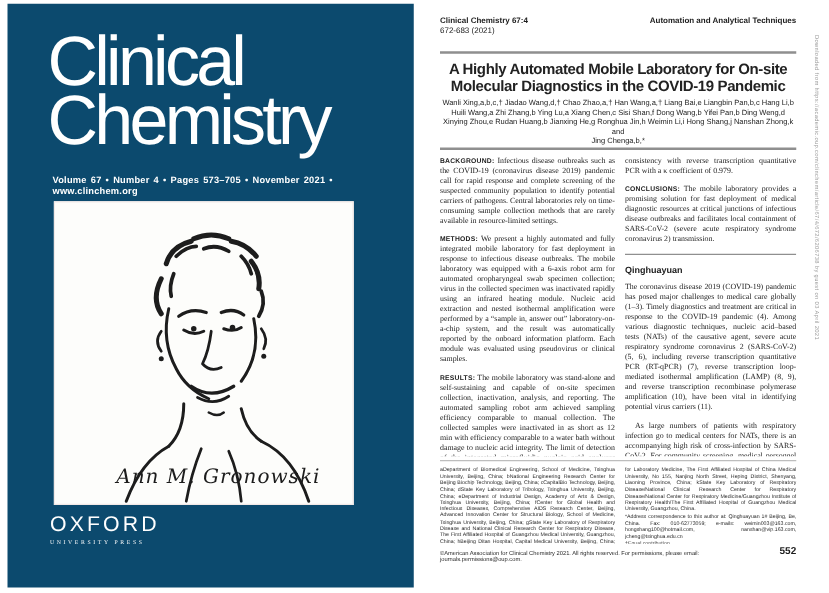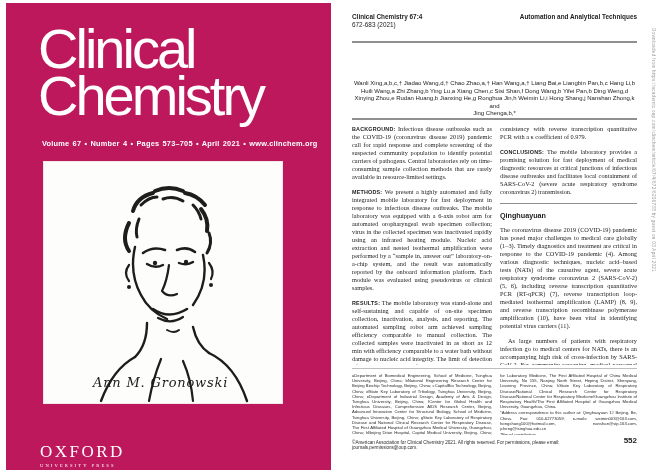--- a/index.html
+++ b/index.html
@@ -1,33 +1,33 @@
 <!DOCTYPE html>
 <html><head>
 <meta charset="utf-8">
 <style>
   html,body{margin:0;padding:0;background:#ffffff;}
   .stage{position:relative;width:663px;height:474px;background:#ffffff;overflow:hidden;
          font-family:"Liberation Sans",sans-serif;}
 
   
-  .cover{position:absolute;left:6px;top:3px;width:325px;height:467px;background:#be185d;}
+  .cover{position:absolute;left:6px;top:3px;width:325px;height:467px;background:#0c4a6e;}
   .cover-title{position:absolute;left:32px;top:22px;color:#ffffff;
                font-family:"Liberation Sans",sans-serif;font-weight:400;
                font-size:56px;line-height:47px;letter-spacing:-3px;}
   .cover-info{position:absolute;left:36px;top:136px;width:280px;color:#ffffff;
               font-size:7.4px;font-weight:bold;letter-spacing:.2px;word-spacing:1px;}
   .portrait-box{position:absolute;left:37px;top:158px;width:240px;height:243px;
                 background:#fdfdfb;box-shadow:0 0 0 1px #f2e9e7 inset;}
   .portrait-box svg{position:absolute;left:0;top:0;width:100%;height:100%;}
   .portrait-caption{position:absolute;left:50px;bottom:14px;color:#1c1c1c;
                     font-family:"DejaVu Serif",serif;font-style:italic;
-                    font-size:13px;letter-spacing:.8px;}
+                    font-size:16px;letter-spacing:.8px;}
   .oxford{position:absolute;left:34px;top:407px;color:#ffffff;}
-  .oxford .ox-main{font-family:Liberation Serif, serif;font-size:17px;letter-spacing:2.5px;margin-top:32px;}
+  .oxford .ox-main{font-family:Liberation Sans, sans-serif;font-size:17px;letter-spacing:2.5px;}
   .oxford .ox-sub{font-family:"Liberation Serif",serif;font-size:4.6px;letter-spacing:2.1px;margin-top:1px;}
   .aacc{position:absolute;left:218px;top:405px;color:#ffffff;
         font-family:"Liberation Serif",serif;font-style:italic;font-weight:bold;
         font-size:22px;letter-spacing:1px;}
 
   
   .page{position:absolute;left:345px;top:8px;width:302px;height:458px;background:#ffffff;color:#1c1c1c;}
   .runhead-left{position:absolute;left:7px;top:5px;font-size:6.4px;line-height:7.6px;}
   .runhead-left .b{font-weight:bold;}
   .runhead-right{position:absolute;right:10px;top:5px;font-size:6.4px;font-weight:bold;text-align:right;}
@@ -68,21 +68,21 @@
 </head>
 <body>
 
 <div class="stage">
 
   <div class="cover">
     <div class="cover-title">
       <div>Clinical</div>
       <div>Chemistry</div>
     </div>
-    <div class="cover-info">Volume 67  •  Number 4  •  Pages 573–705  •  April 2021  •  www.clinchem.org</div>
+    <div class="cover-info">Volume 67  •  Number 4  •  Pages 573–705  •  November 2021  •  www.clinchem.org</div>
 
     <div class="portrait-box">
       <svg viewBox="0 0 240 243" aria-hidden="true">
 
         <path class="sketch-stroke" stroke-width="4" d="M86,62 q-8,16 0,28"></path>
         <path class="sketch-stroke" stroke-width="4" d="M90,50 q4,-14 20,-18"></path>
         <path class="sketch-stroke" stroke-width="4" d="M112,30 q14,-6 28,0"></path>
         <path class="sketch-stroke" stroke-width="4" d="M142,32 q12,2 20,12"></path>
         <path class="sketch-stroke" stroke-width="4" d="M158,48 q8,10 6,22"></path>
         <path class="sketch-stroke" stroke-width="3" d="M98,44 q8,-8 16,-8"></path>
@@ -131,20 +131,24 @@
   <div class="page">
 
     <div class="runhead-left">
       <div class="b">Clinical Chemistry 67:4</div>
       <div>672-683 (2021)</div>
     </div>
     <div class="runhead-right">Automation and Analytical Techniques</div>
 
     <div class="rule1"></div>
 
+    <div class="art-title">
+      <div>A Highly Automated Mobile Laboratory for On-site</div>
+      <div>Molecular Diagnostics in the COVID-19 Pandemic</div>
+    </div>
 
     <div class="authors">
       <div>Wanli Xing,a,b,c,† Jiadao Wang,d,† Chao Zhao,a,† Han Wang,a,† Liang Bai,e Liangbin Pan,b,c Hang Li,b</div>
       <div>Huili Wang,a Zhi Zhang,b Ying Lu,a Xiang Chen,c Sisi Shan,f Dong Wang,b Yifei Pan,b Ding Weng,d</div>
       <div>Xinying Zhou,e Rudan Huang,b Jianxing He,g Ronghua Jin,h Weimin Li,i Hong Shang,j Nanshan Zhong,k and</div>
       <div>Jing Chenga,b,*</div>
     </div>
 
     <div class="rule2"></div>
 

